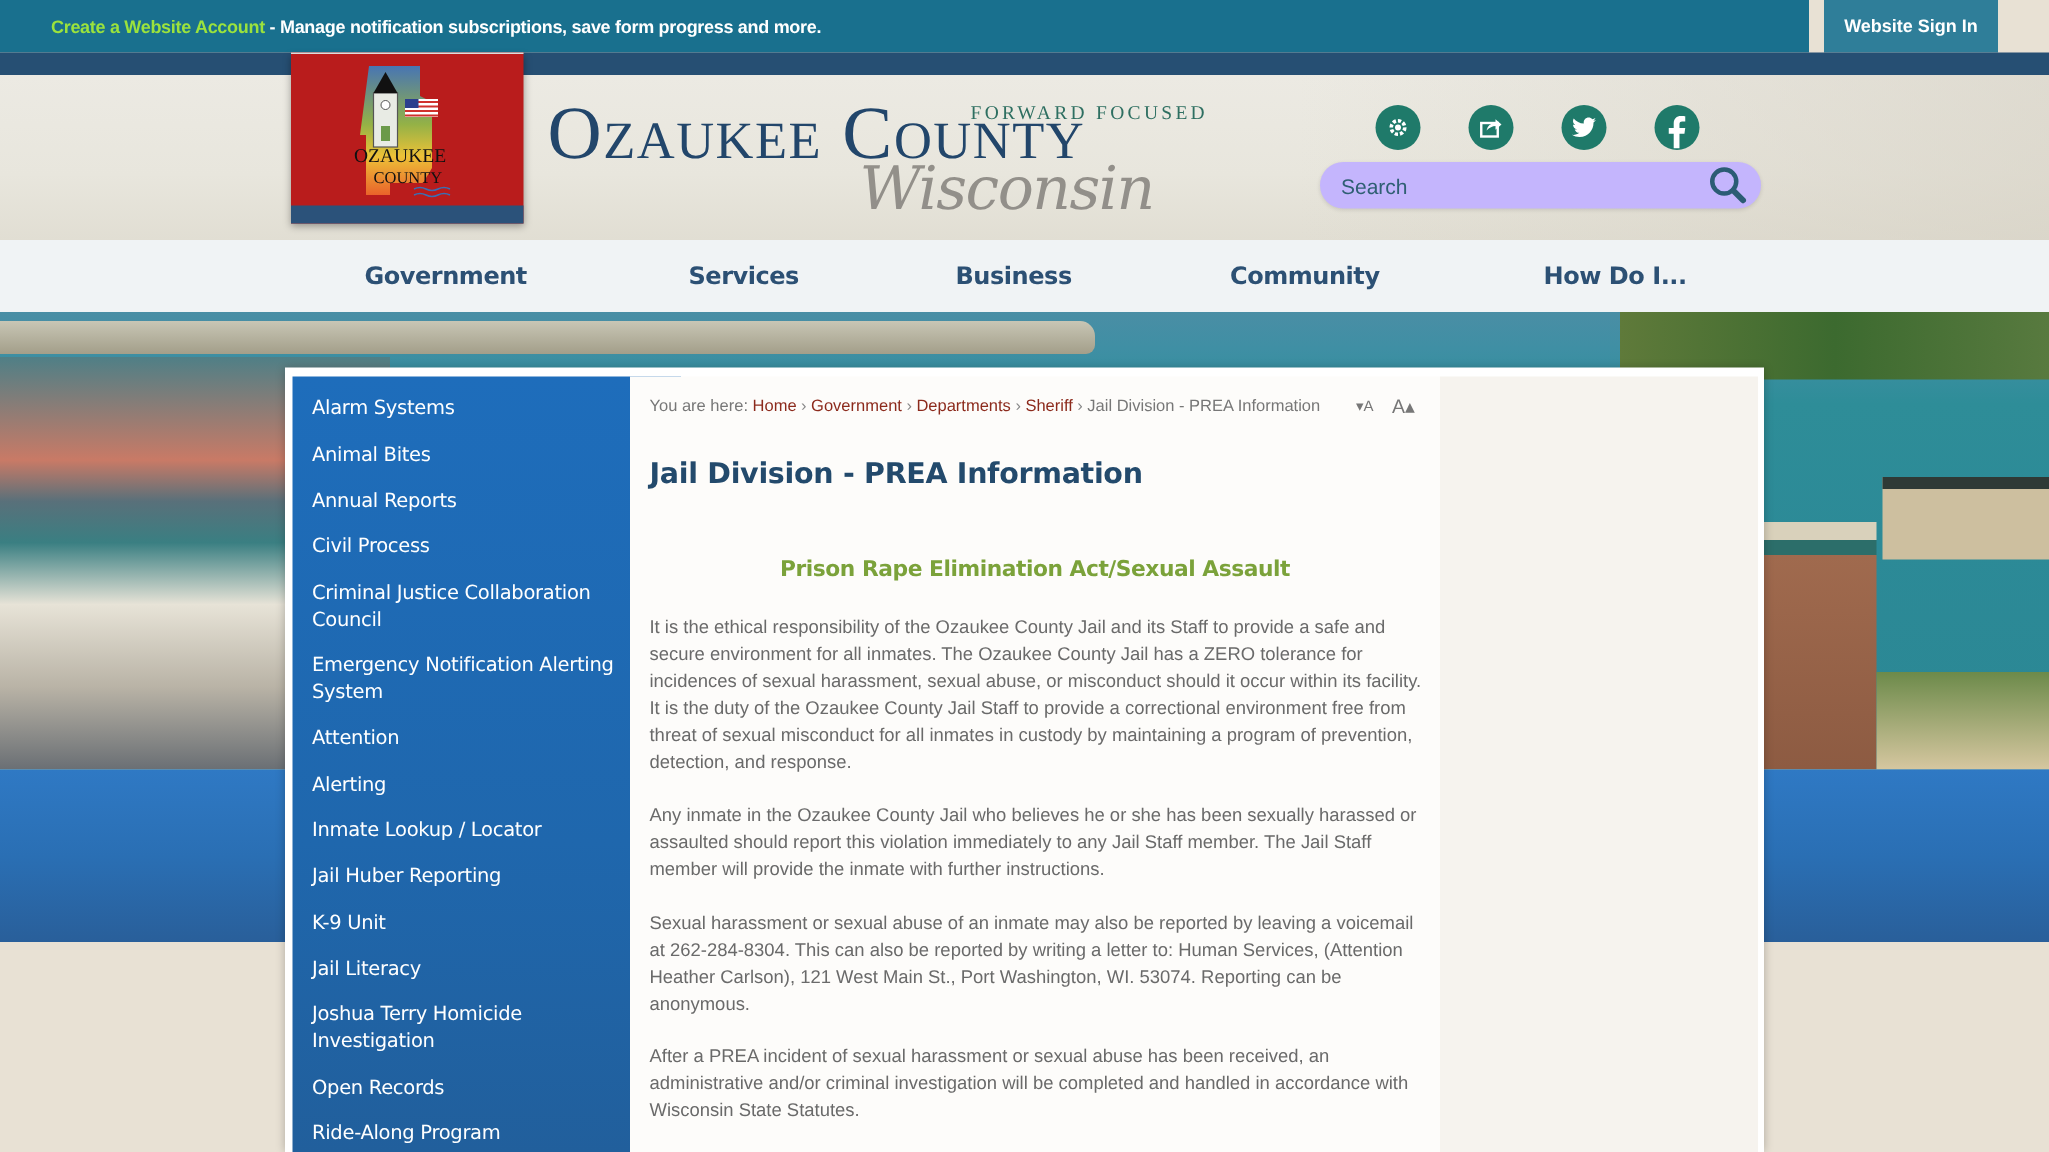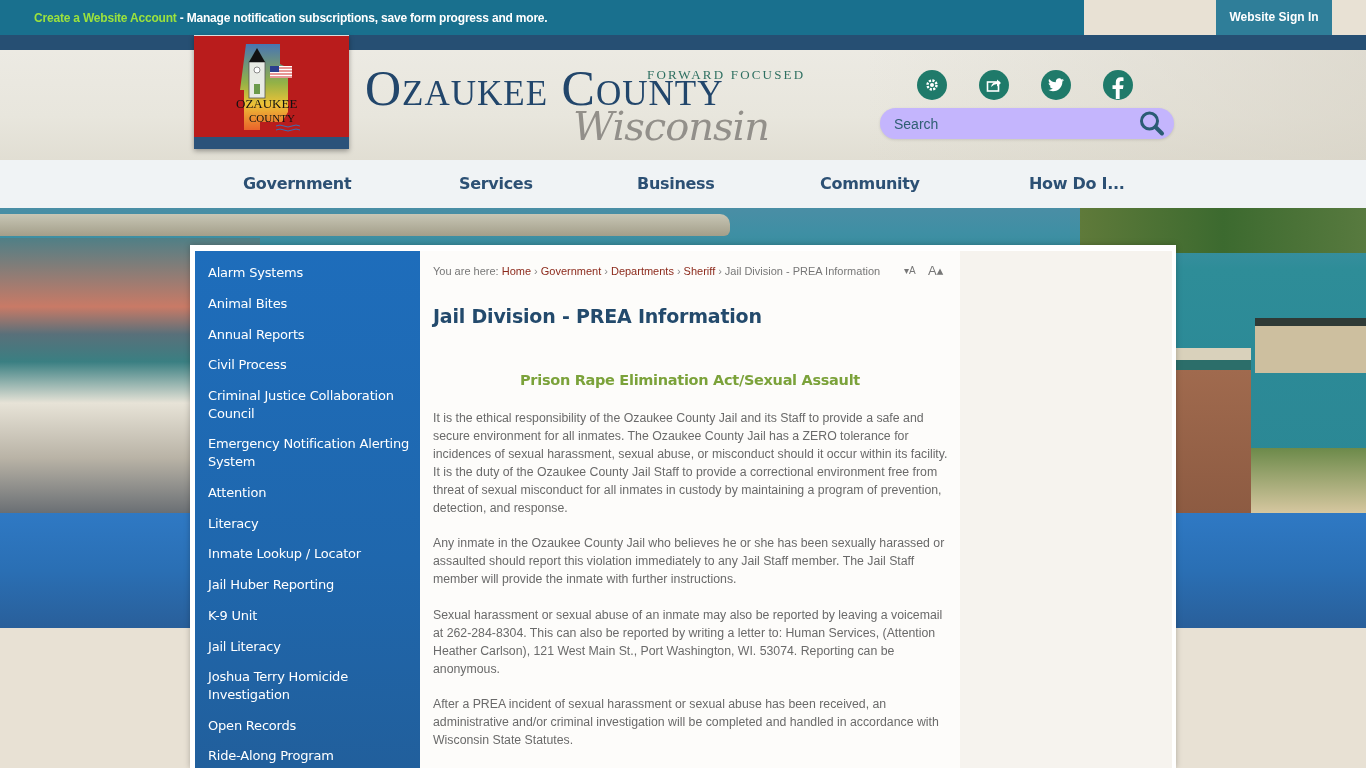--- a/index.html
+++ b/index.html
@@ -4,21 +4,21 @@
 <style>
   * { box-sizing: border-box; margin: 0; padding: 0; }
   html, body { width: 1366px; height: 768px; overflow: hidden; }
   body {
     font-family: "Liberation Sans", sans-serif;
     background: #e8e1d4;
     position: relative;
   }
   
   .topbar {
-    position: absolute; left: 0; top: 0; width: 1084px; height: 35px;
+    position: absolute; left: 0; top: 0; width: 1206px; height: 35px;
     background: #19708e;
     color: #fff; font-size: 12px; font-weight: bold;
   }
   .topbar .msg { position: absolute; left: 34px; top: 11px; letter-spacing: -0.2px; }
   .topbar .msg .link { color: #9be23d; }
   .topbar .signin {
     position: absolute; left: 1216px; top: 0; width: 116px; height: 35px;
     background: #2f7e99; color: #fff; text-align: center; line-height: 35px;
     font-size: 12px; font-weight: bold; cursor: pointer;
   }
@@ -231,21 +231,21 @@
 <div class="card"></div>
 
 <nav class="sidebar">
   <a style="top:13px">Alarm Systems</a>
   <a style="top:44px">Animal Bites</a>
   <a style="top:75px">Annual Reports</a>
   <a style="top:105px">Civil Process</a>
   <a style="top:136px">Criminal Justice Collaboration Council</a>
   <a style="top:184px">Emergency Notification Alerting System</a>
   <a style="top:233px">Attention</a>
-  <a style="top:264px">Literacy</a>
+  <a style="top:264px">Alerting</a>
   <a style="top:294px">Inmate Lookup / Locator</a>
   <a style="top:325px">Jail Huber Reporting</a>
   <a style="top:356px">K-9 Unit</a>
   <a style="top:387px">Jail Literacy</a>
   <a style="top:417px">Joshua Terry Homicide Investigation</a>
   <a style="top:466px">Open Records</a>
   <a style="top:496px">Ride-Along Program</a>
 </nav>
 
 <div class="maincol"></div>

